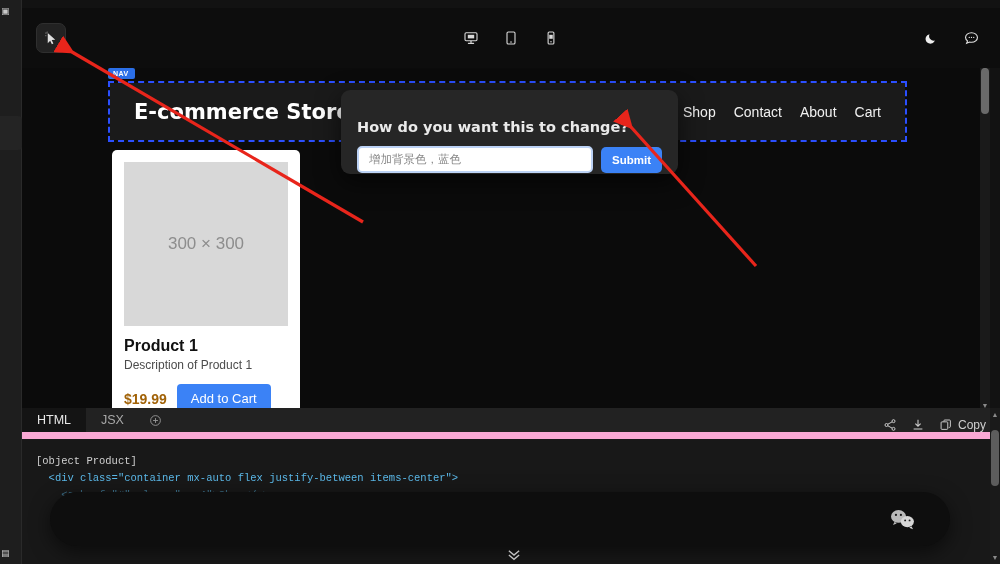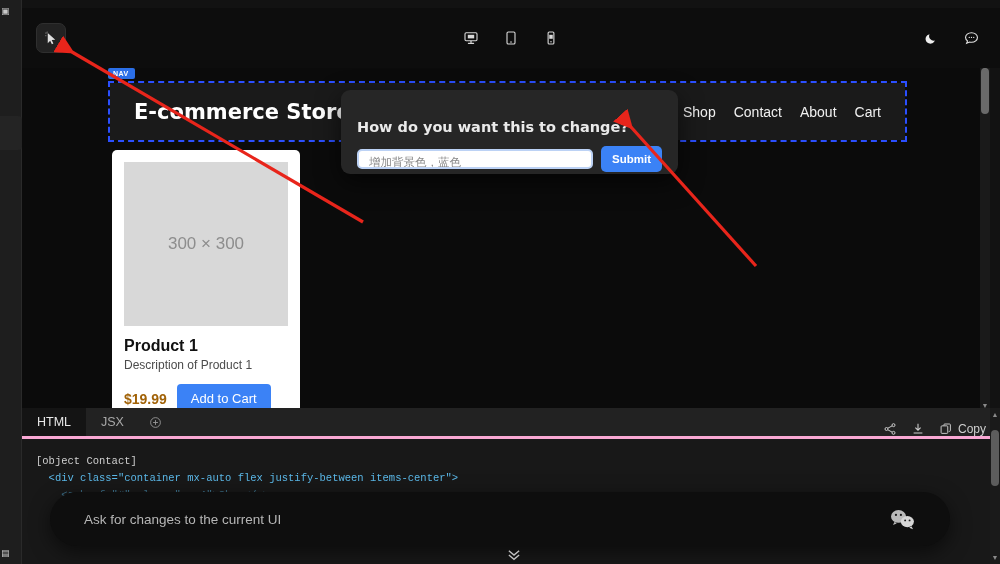--- a/index.html
+++ b/index.html
@@ -121,41 +121,41 @@
     background: #262626; border-radius: 9px;
     box-shadow: 0 8px 24px rgba(0,0,0,.6);
     padding: 29px 16px;
   }
   .dialog-title {
     color: #eaeaea; font-size: 14.5px; font-weight: bold;
     font-family: "DejaVu Sans", sans-serif;
   }
   .dialog-row { margin-top: 11px; display: flex; align-items: center; gap: 8px; }
   .dialog-input {
-    flex: 1; height: 20px; background: #ffffff;
+    flex: 1; height: 27px; background: #ffffff;
     border: 2px solid #bcd2f5; border-radius: 5px;
     color: #8a8a8a; font-size: 11.5px;
     padding: 0 10px; line-height: 23px;
     font-family: "DejaVu Sans", sans-serif;
     overflow: hidden; white-space: nowrap;
   }
   .dialog-submit {
     background: #3b82f6; color: #fff; border: none;
     border-radius: 5px; font-size: 11.5px; font-weight: bold;
     padding: 7px 11px;
   }
 
   
   .code-panel {
     position: absolute; left: 22px; top: 408px; width: 978px; height: 156px;
     background: #1b1b1b;
   }
   .code-tabs {
     height: 31px; background: #222; display: flex; align-items: stretch;
-    border-bottom: 3px solid #f9a8d4;
+    border-bottom: 7px solid #f9a8d4;
   }
   .code-tab {
     display: flex; align-items: center; padding: 0 15px;
     color: #a8a8a8; font-size: 12.5px;
   }
   .code-tab.active { background: #141414; color: #e8e8e8; }
   .tab-add {
     display: flex; align-items: center; padding: 0 10px;
     color: #9a9a9a; font-size: 13px;
   }
@@ -339,35 +339,34 @@
           <svg width="14" height="14" viewBox="0 0 16 16">
             <rect x="2.4" y="4.4" width="7.6" height="8.6" rx="1" fill="none" stroke="#cfcfcf" stroke-width="1.1"></rect>
             <path d="M5.6 4.1V3.3a1 1 0 0 1 1-1h5.4a1 1 0 0 1 1 1v6.4a1 1 0 0 1-1 1h-.9" fill="none" stroke="#cfcfcf" stroke-width="1.1"></path>
           </svg>
           <span>Copy</span>
         </span>
       </div>
     </div>
 
     <div class="code-body">
-      <div class="code-line c-txt">[object Contact]</div>
+      <div class="code-line c-txt">[object Product]</div>
       <div class="code-line"><span class="c-tag">  &lt;div class="container mx-auto flex justify-between items-center"&gt;</span></div>
       <div class="code-line" style="opacity:.55"><span class="c-tag">    &lt;a href="#" class="mx-4"&gt;Shop&lt;/a&gt;</span></div>
       <div class="code-line" style="opacity:.55"><span class="c-tag">    &lt;a href="#" class="mx-4"&gt;Contact&lt;/a&gt;</span></div>
     </div>
 
     <div class="code-scroll">
       <div class="arrow" style="top:2px;">▲</div>
       <div class="thumb"></div>
       <div class="arrow" style="bottom:2px;">▼</div>
     </div>
   </div>
 
   <div class="ask-bar">
-    <span class="ask-placeholder">Ask for changes to the current UI</span>
     <span class="watermark">
       <svg width="27" height="23" viewBox="0 0 30 26">
         <ellipse cx="10.5" cy="9.5" rx="8.5" ry="7.2" fill="#b9b9b9"></ellipse>
         <path d="M6 15.5 4.2 19.2 8.4 17.4Z" fill="#b9b9b9"></path>
         <circle cx="7.6" cy="7.8" r="1.25" fill="#1b1b1b"></circle>
         <circle cx="13.2" cy="7.8" r="1.25" fill="#1b1b1b"></circle>
         <ellipse cx="20.5" cy="15.4" rx="7.4" ry="6.3" fill="#d6d6d6"></ellipse>
         <path d="M25 20.5 27 24 22.6 22.3Z" fill="#d6d6d6"></path>
         <circle cx="18" cy="14" r="1.1" fill="#1b1b1b"></circle>
         <circle cx="23" cy="14" r="1.1" fill="#1b1b1b"></circle>

